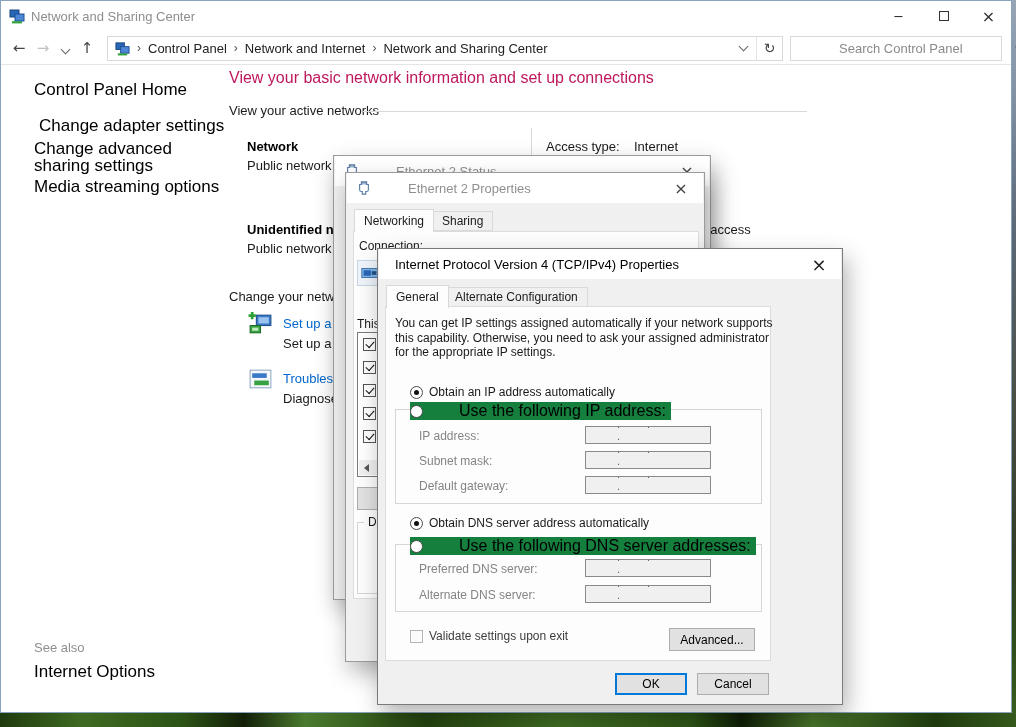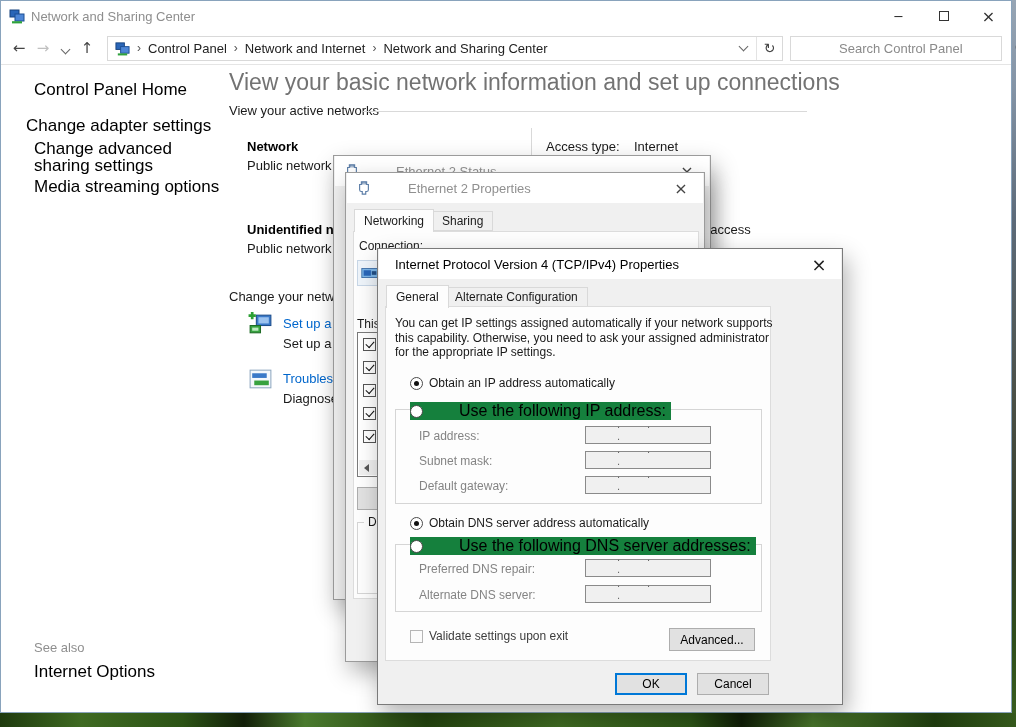--- a/index.html
+++ b/index.html
@@ -34,21 +34,21 @@
   #addrbox .refzone { width:26px; height:100%; border-left:1px solid #e3e3e3; display:flex; align-items:center; justify-content:center;
                       font-family:"DejaVu Sans",sans-serif; color:#444; font-size:14px; }
   #searchbox { width:212px; height:25px; border:1px solid #d9d9d9; margin-left:7px; display:flex; align-items:center; background:#fff;padding-left:40px; }
   #searchbox input { border:none; outline:none; flex:1; font-size:13px; padding-left:8px; font-family:"Liberation Sans",sans-serif; color:#333; background:transparent; }
   #searchbox input::placeholder { color:#8a8a8a; opacity:1; }
   #searchbox .mag { margin-right:8px; display:flex; }
 
   
   .sidelink { color:#000000; font-size:17px; width:178px; line-height:17px; cursor:pointer; }
   .graylabel { color:#8f8f8f; font-size:13px; }
-  #heading { color:#737373; font-size:23px; font-weight:400; }
+  #heading { color:#be185d; font-size:16px; font-weight:400; }
   .sectlabel { color:#1a1a1a; font-size:13px; }
   .hairline { background:#d9d9d9; height:1px; }
   .vline { background:#d9d9d9; width:1px; }
   .netname { font-weight:bold; color:#000; font-size:13px; }
   .nettext { color:#1a1a1a; font-size:13px; }
   .tasklink { color:#0066cc; font-size:13px; cursor:pointer; }
 
   
   .dialog { position:absolute; background:#f0f0f0; border:1px solid #9b9b9b; box-shadow:4px 10px 22px rgba(0,0,0,.30); }
   .dlg-title { position:absolute; left:1px; right:1px; top:0; height:30px; background:#fff; display:flex; align-items:center; padding-left:10px; font-size:13px; }
@@ -140,21 +140,21 @@
       <span class="mag">
         <svg width="13" height="13" viewBox="0 0 13 13">
             <circle cx="5.2" cy="5.2" r="3.9" fill="none" stroke="#555" stroke-width="1.4"></circle>
             <path d="M8.3 8.3 L12 12" stroke="#555" stroke-width="1.6"></path>
           </svg>
       </span>
     </div>
   </div>
 
   <div class="abs sidelink txt" style="left:33px;top:80px">Control Panel Home</div>
-  <div class="abs sidelink txt" style="left:25px;top:116px">Change adapter settings</div>
+  <div class="abs sidelink txt" style="left:38px;top:116px">Change adapter settings</div>
   <div class="abs sidelink" style="left:33px;top:139px;white-space:normal">Change advanced sharing settings</div>
   <div class="abs sidelink txt" style="left:33px;top:177px">Media streaming options</div>
   <div class="abs graylabel txt" style="left:33px;top:639px">See also</div>
   <div class="abs sidelink txt" style="left:33px;top:662px">Internet Options</div>
 
   <div class="abs txt" id="heading" style="left:228px;top:68px">View your basic network information and set up connections</div>
   <div class="abs sectlabel txt" style="left:228px;top:102px">View your active networks</div>
   <div class="abs hairline" style="left:362px;top:110px;width:444px"></div>
 
   <div class="abs netname txt" style="left:246px;top:138px">Network</div>
@@ -263,21 +263,21 @@
   <div class="tab active" style="left:8px;top:36px">General</div>
   <div class="tab" style="left:67px;top:38px">Alternate Configuration</div>
 
   <div class="page" style="left:7px;top:57px;width:386px;height:355px">
     <div class="abs" style="left:9px;top:9px;font-size:12px;line-height:14.5px;color:#1a1a1a">
       <div class="txt">You can get IP settings assigned automatically if your network supports</div>
       <div class="txt">this capability. Otherwise, you need to ask your assigned administrator</div>
       <div class="txt">for the appropriate IP settings.</div>
     </div>
 
-    <div class="row" style="left:24px;top:69px">
+    <div class="row" style="left:24px;top:78px">
       <span class="radio checked"></span>
       <span class="lbl">Obtain an IP address automatically</span>
     </div>
 
     <div class="groupbox" style="left:9px;top:102px;width:367px;height:95px"></div>
     <div class="grouplabelrow" style="left:24px;top:95px">
       <span class="radio"></span>
       <span class="lbl">Use the following IP address:</span>
     </div>
     <div class="abs lbl-dis" style="left:33px;top:122px">IP address:</div>
@@ -290,21 +290,21 @@
     <div class="row" style="left:24px;top:209px">
       <span class="radio checked"></span>
       <span class="lbl">Obtain DNS server address automatically</span>
     </div>
 
     <div class="groupbox" style="left:9px;top:237px;width:367px;height:68px"></div>
     <div class="grouplabelrow" style="left:24px;top:230px">
       <span class="radio"></span>
       <span class="lbl">Use the following DNS server addresses:</span>
     </div>
-    <div class="abs lbl-dis" style="left:33px;top:255px">Preferred DNS repair:</div>
+    <div class="abs lbl-dis" style="left:33px;top:255px">Preferred DNS server:</div>
     <div class="ipfield" style="left:199px;top:252px"></div>
     <div class="abs lbl-dis" style="left:33px;top:281px">Alternate DNS server:</div>
     <div class="ipfield" style="left:199px;top:278px"></div>
 
     <div class="row" style="left:24px;top:322px">
       <span class="cb disabled"></span>
       <span class="lbl" style="color:#3c3c3c">Validate settings upon exit</span>
     </div>
     <div class="btn" style="left:283px;top:321px;width:86px;height:23px">Advanced...</div>
   </div>

